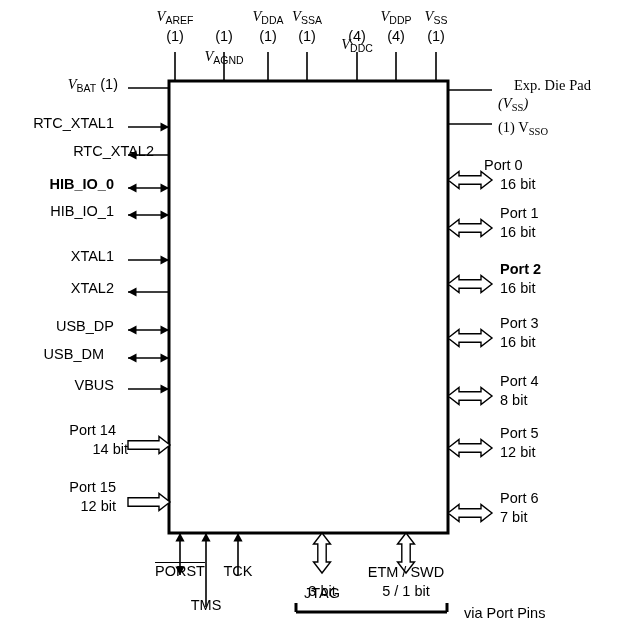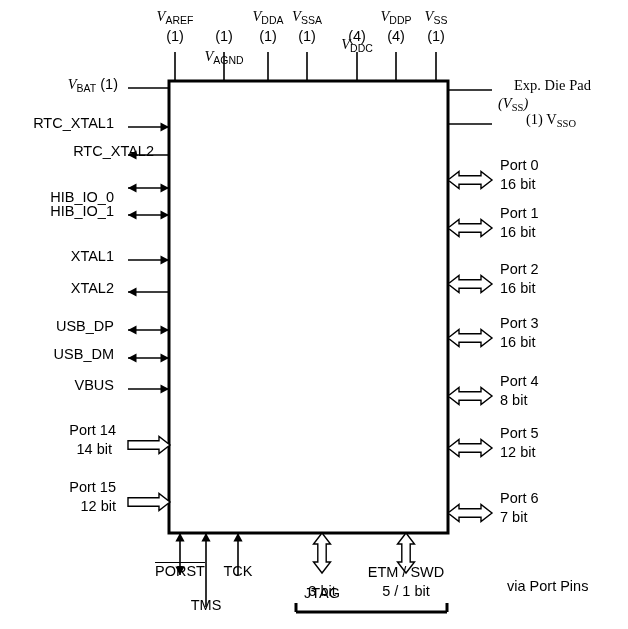--- a/index.html
+++ b/index.html
@@ -93,49 +93,49 @@
     <div class="lbl c" style="left: 307px; top: 29px; transform: translateX(-50%);">(1)</div>
     <div class="lbl c" style="left: 357px; top: 9px; transform: translateX(-50%); margin-top: 28px;"><span class="ser it">V</span><span class="sub">DDC</span></div>
     <div class="lbl c" style="left: 357px; top: 29px; transform: translateX(-50%);">(4)</div>
     <div class="lbl c" style="left: 396px; top: 9px; transform: translateX(-50%);"><span class="ser it">V</span><span class="sub">DDP</span></div>
     <div class="lbl c" style="left: 396px; top: 29px; transform: translateX(-50%);">(4)</div>
     <div class="lbl c" style="left: 436px; top: 9px; transform: translateX(-50%);"><span class="ser it">V</span><span class="sub">SS</span></div>
     <div class="lbl c" style="left: 436px; top: 29px; transform: translateX(-50%);">(1)</div>
     <div class="lbl r" style="left: 118px; top: 77px; transform: translateX(-100%);"><span class="ser it">V</span><span class="sub">BAT</span> (1)</div>
     <div class="lbl r" style="left: 114px; top: 116px; transform: translateX(-100%);">RTC_XTAL1</div>
     <div class="lbl r" style="left: 114px; top: 144px; transform: translateX(-100%); margin-left: 40px;">RTC_XTAL2</div>
-    <div class="lbl r" style="left: 114px; top: 190px; transform: translateX(-100%);">HIB_IO_0</div>
+    <div class="lbl r" style="left: 114px; top: 177px; transform: translateX(-100%); font-weight: bold;">HIB_IO_0</div>
     <div class="lbl r" style="left: 114px; top: 204px; transform: translateX(-100%);">HIB_IO_1</div>
     <div class="lbl r" style="left: 114px; top: 249px; transform: translateX(-100%);">XTAL1</div>
     <div class="lbl r" style="left: 114px; top: 281px; transform: translateX(-100%);">XTAL2</div>
     <div class="lbl r" style="left: 114px; top: 319px; transform: translateX(-100%); text-align: center;">USB_DP</div>
-    <div class="lbl r" style="left: 114px; top: 347px; transform: translateX(-100%);">USB_DM</div>
+    <div class="lbl r" style="left: 104px; top: 347px; transform: translateX(-100%);">USB_DM</div>
     <div class="lbl r" style="left: 114px; top: 378px; transform: translateX(-100%);">VBUS</div>
     <div class="lbl r" style="left: 116px; top: 423px; transform: translateX(-100%); text-align: center;">Port 14</div>
-    <div class="lbl r" style="left: 112px; top: 442px; transform: translateX(-100%);">14 bit</div>
+    <div class="lbl r" style="left: 128px; top: 442px; transform: translateX(-100%);">14 bit</div>
     <div class="lbl r" style="left: 116px; top: 480px; transform: translateX(-100%);">Port 15</div>
     <div class="lbl r" style="left: 116px; top: 499px; transform: translateX(-100%);">12 bit</div>
     <div class="lbl " style="left: 498px; top: 78px; margin-left: 16px;"><span class="ser">Exp. Die Pad</span></div>
     <div class="lbl " style="left: 498px; top: 96px;"><span class="ser it">(V</span><span class="subser it">SS</span><span class="ser it">)</span></div>
-    <div class="lbl " style="left: 498px; top: 112px; margin-left: 28px;"><span class="ser">(1)  V</span><span class="subser">SSO</span></div>
-    <div class="lbl " style="left: 500px; top: 158px;">Port 0</div>
+    <div class="lbl " style="left: 498px; top: 120px;"><span class="ser">(1)  V</span><span class="subser">SSO</span></div>
+    <div class="lbl " style="left: 484px; top: 158px;">Port 0</div>
     <div class="lbl " style="left: 500px; top: 177px;">16 bit</div>
     <div class="lbl " style="left: 500px; top: 206px;">Port 1</div>
     <div class="lbl " style="left: 500px; top: 225px;">16 bit</div>
-    <div class="lbl " style="left: 500px; top: 262px;">Port 2</div>
+    <div class="lbl " style="left: 500px; top: 262px; font-weight: bold;">Port 2</div>
     <div class="lbl " style="left: 500px; top: 281px;">16 bit</div>
     <div class="lbl " style="left: 500px; top: 316px;">Port 3</div>
     <div class="lbl " style="left: 500px; top: 335px;">16 bit</div>
     <div class="lbl " style="left: 500px; top: 374px;">Port 4</div>
     <div class="lbl " style="left: 500px; top: 393px;">8 bit</div>
     <div class="lbl " style="left: 500px; top: 426px;">Port 5</div>
     <div class="lbl " style="left: 500px; top: 445px;">12 bit</div>
     <div class="lbl " style="left: 500px; top: 491px;">Port 6</div>
     <div class="lbl " style="left: 500px; top: 510px;">7 bit</div>
     <div class="lbl c" style="left: 180px; top: 564px; transform: translateX(-50%);"><span class="ovl">PORST</span></div>
     <div class="lbl c" style="left: 206px; top: 598px; transform: translateX(-50%);">TMS</div>
     <div class="lbl c" style="left: 238px; top: 564px; transform: translateX(-50%);">TCK</div>
     <div class="lbl c" style="left: 322px; top: 565px; transform: translateX(-50%); margin-top: 21px;">JTAG</div>
     <div class="lbl c" style="left: 322px; top: 584px; transform: translateX(-50%);">3 bit</div>
     <div class="lbl c" style="left: 406px; top: 565px; transform: translateX(-50%);">ETM / SWD</div>
     <div class="lbl c" style="left: 406px; top: 584px; transform: translateX(-50%);">5 / 1 bit</div>
-    <div class="lbl " style="left: 464px; top: 579px; margin-left: 43px;">via Port Pins</div>
+    <div class="lbl " style="left: 464px; top: 606px;">via Port Pins</div>
   </div>
 
 </body></html>

